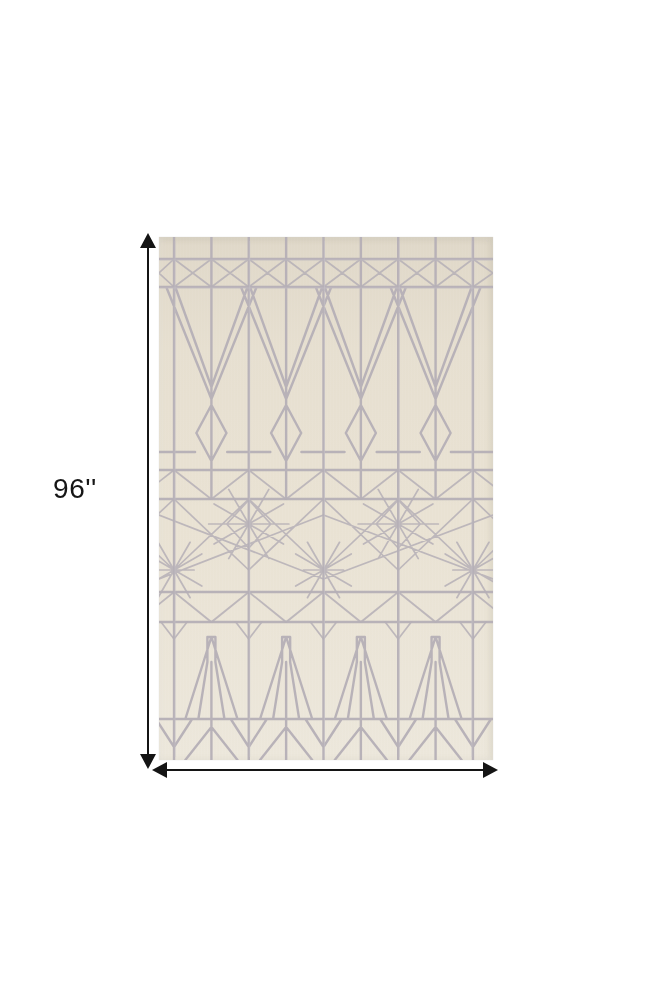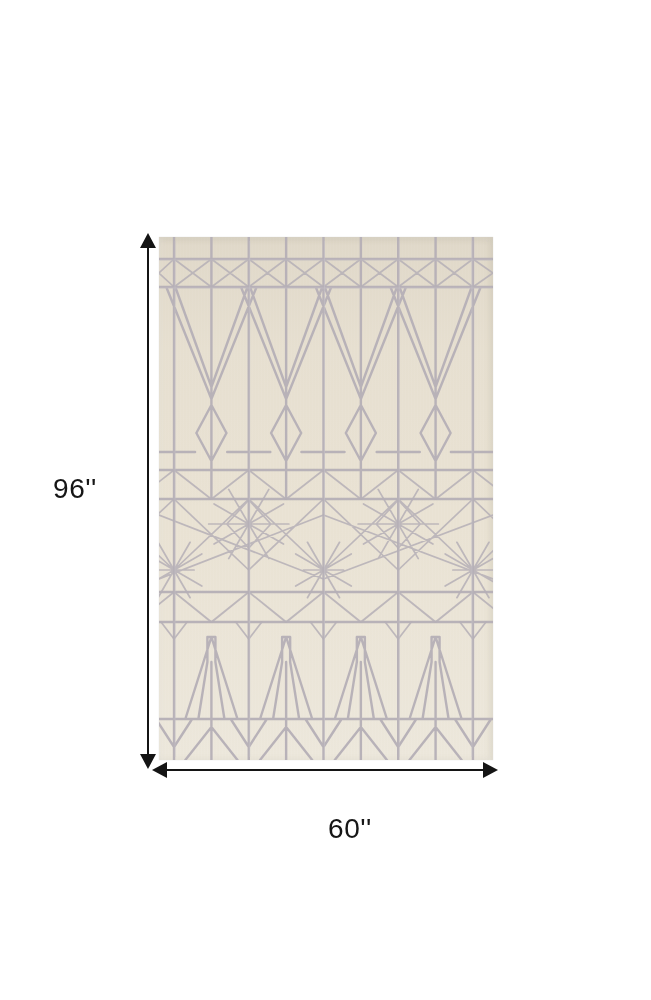--- a/index.html
+++ b/index.html
@@ -97,15 +97,14 @@
     <span class="arr arr-down"></span>
   </div>
 
   <div class="dim-h">
     <span class="bar"></span>
     <span class="arr arr-left"></span>
     <span class="arr arr-right"></span>
   </div>
 
   <div class="dim-label label-height">96''</div>
-  <div class="dim-label label-width">60''</div>
 
 </div>
 
 </body></html>

